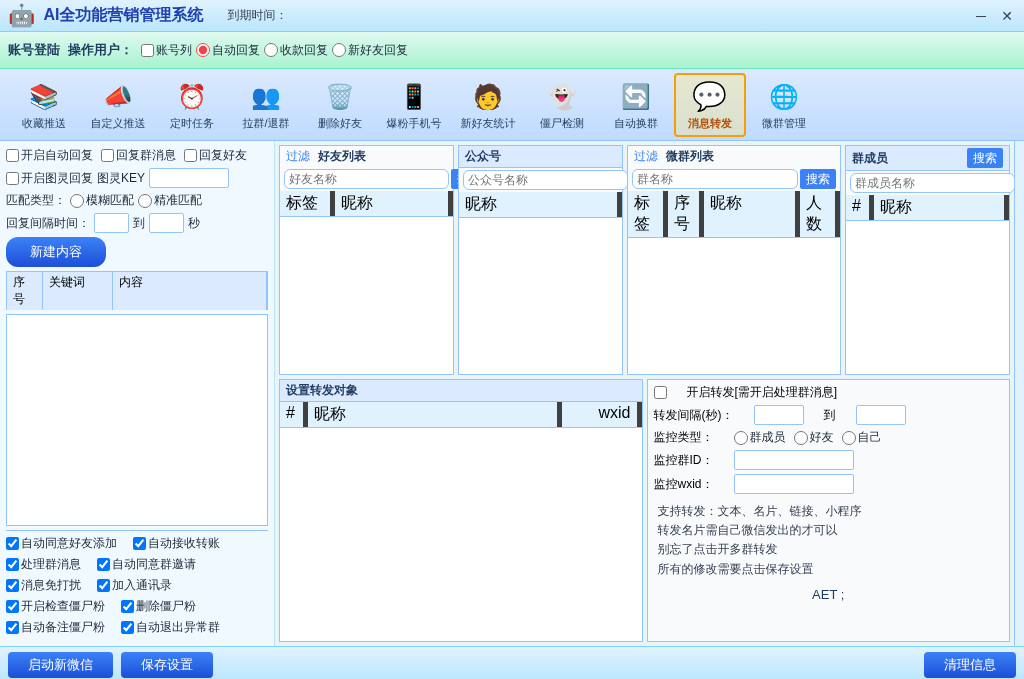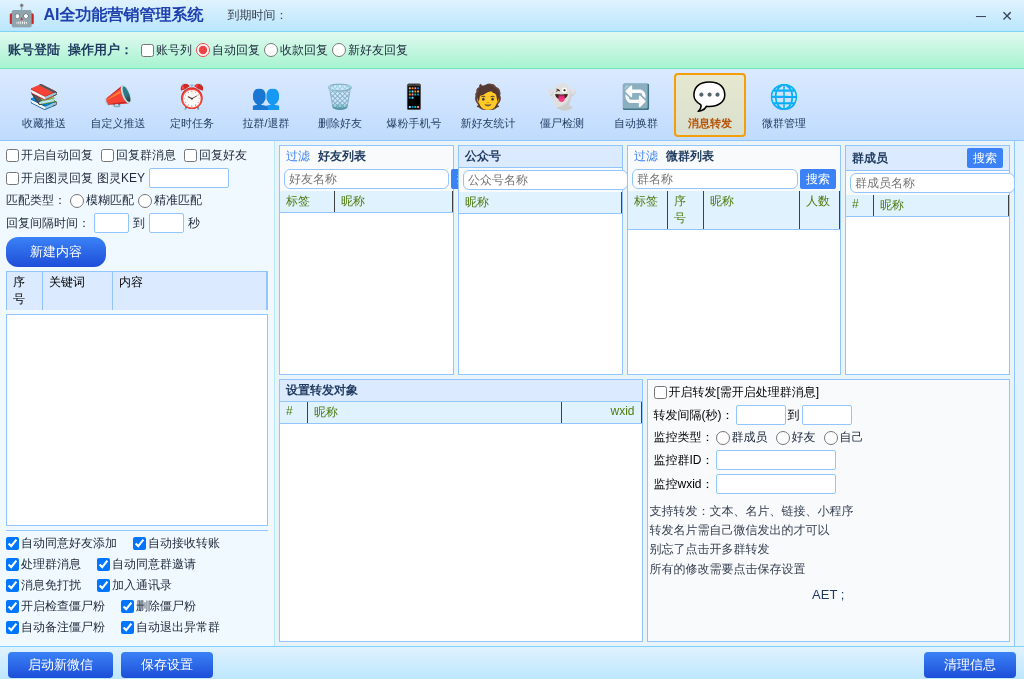--- a/index.html
+++ b/index.html
@@ -218,21 +218,21 @@
       padding: 1px 6px;
       font-size: 12px;
       cursor: pointer;
       height: 20px;
     }
     .col-header {
       display: flex;
       background: #e0f2fe;
       border-bottom: 1px solid #93c5fd;
     }
-    .col-th { padding: 2px 6px; font-size: 12px; color: #4d7c0f; border-right: 1px solid #404040; }
+    .col-th { padding: 2px 6px; font-size: 16px; color: #000000; border-right: 5px solid #404040; }
     .list-body { flex: 1; background: white; }
 
     .public-section {
       width: 165px;
       display: flex;
       flex-direction: column;
       border: 1px solid #93c5fd;
       background: #f8fafc;
     }
     .microgroup-section {
@@ -273,34 +273,34 @@
 
     .monitor-form {
       padding: 4px 6px;
       display: flex;
       flex-direction: column;
       gap: 4px;
     }
     .monitor-row {
       display: flex;
       align-items: center;
-      gap: 2px;
+      gap: 20px;
     }
     .monitor-input {
       border: 1px solid #93c5fd;
       border-radius: 2px;
       padding: 1px 4px;
       font-size: 12px;
       height: 20px;
       width: 100px;
     }
     .radio-group { display: flex; gap: 8px; align-items: center; }
 
     .info-text {
-      padding: 4px 2px;
+      padding: 4px 10px;
       font-size: 12px;
       color: #374151;
       line-height: 1.6;
     }
 
     .bottom-bar {
       height: 36px;
       background: linear-gradient(180deg, #e0f2fe 0%, #bae6fd 100%);
       border-top: 1px solid #7dd3fc;
       display: flex;

